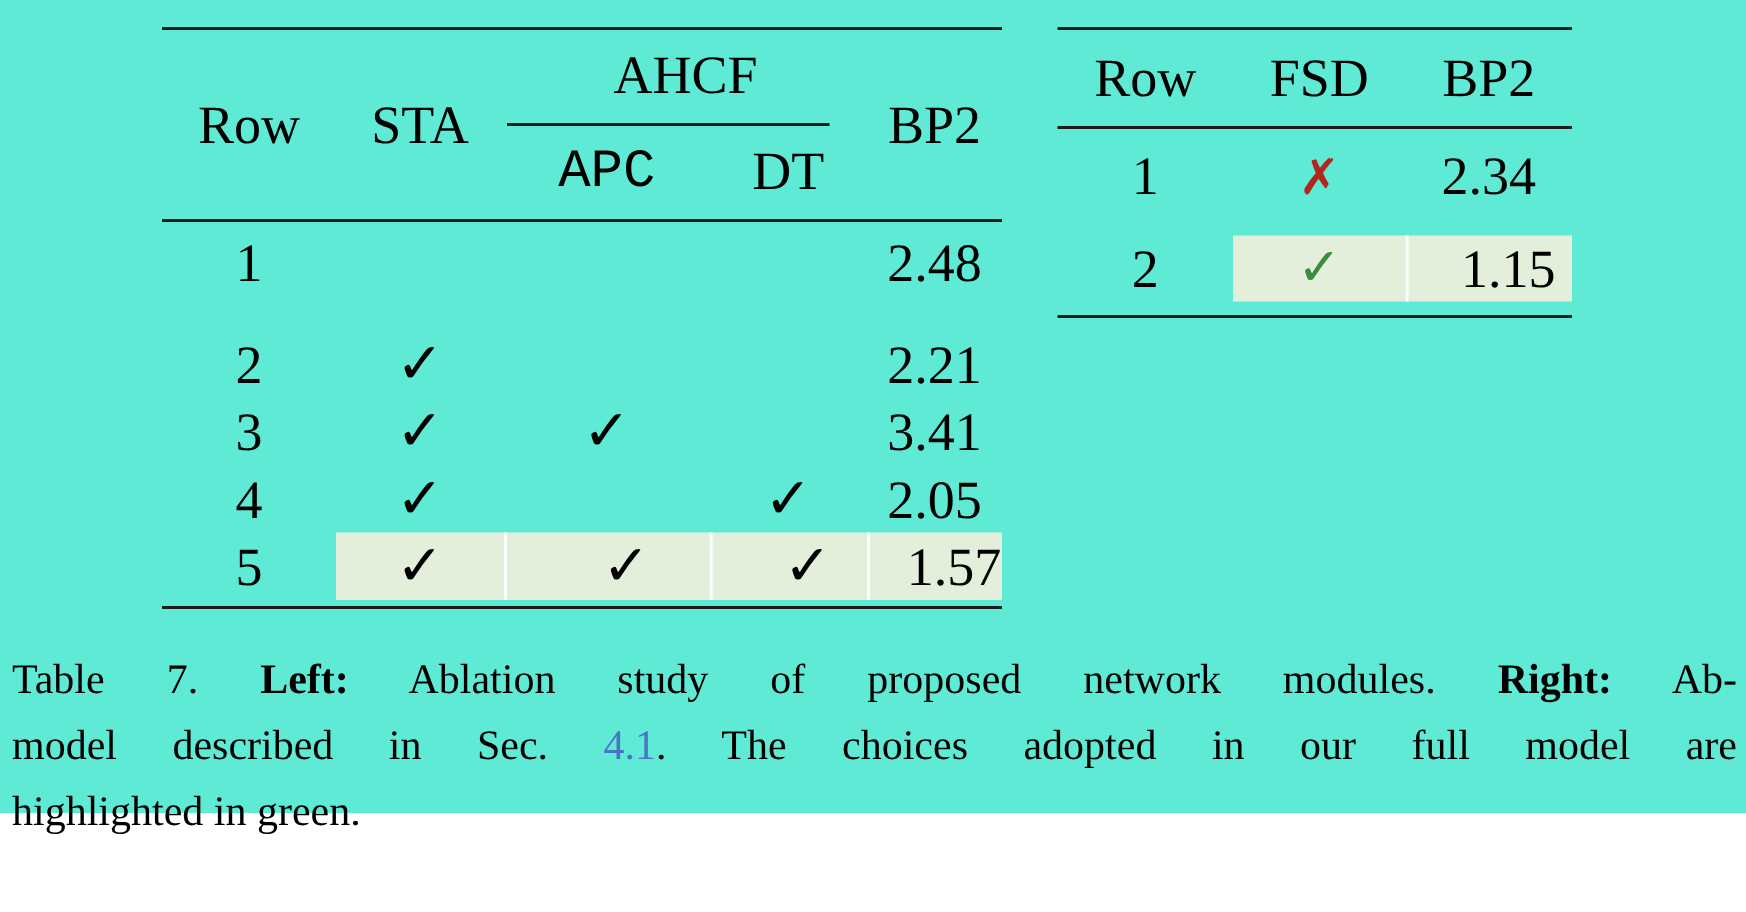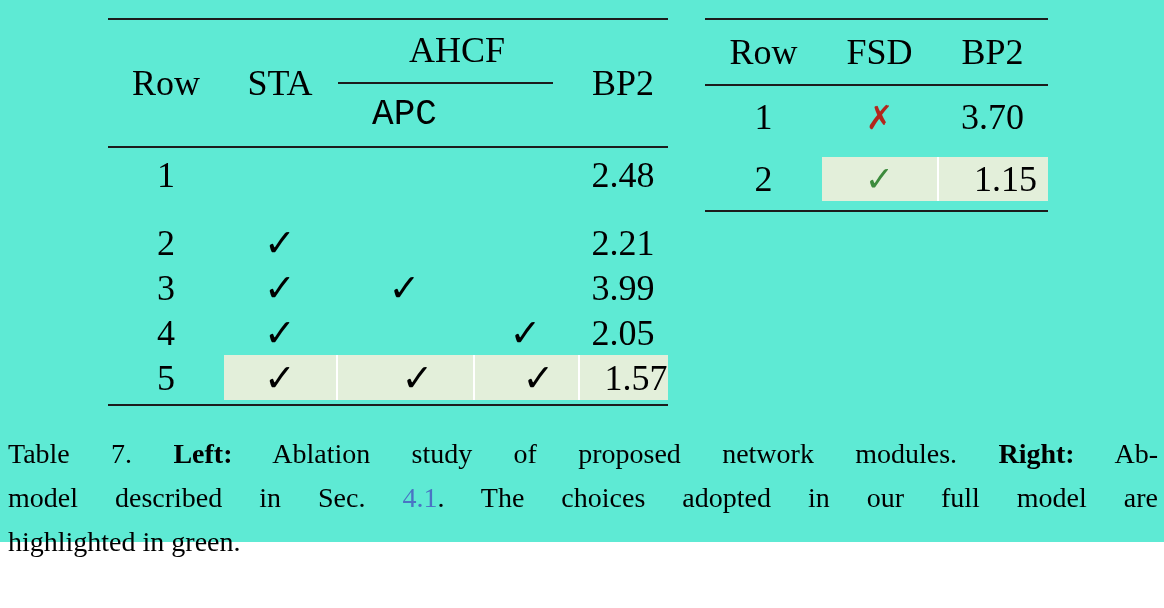--- a/index.html
+++ b/index.html
@@ -56,20 +56,21 @@
 
   <div class="ltable">
     <div class="rule"></div>
 
     <div class="lhead">
       <div class="hcell h-row">Row</div>
       <div class="hcell h-ahcf">AHCF</div>
       <div class="hcell h-sta">STA</div>
       <div class="cmidrule"></div>
       <div class="hcell h-apc">APC</div>
+      <div class="hcell h-dt">DT</div>
       <div class="hcell h-bp2">BP2</div>
     </div>
 
     <div class="rule"></div>
 
     <div class="lbody">
       <div class="lrow first">
         <div class="cell">1</div>
         <div class="cell check"></div>
         <div class="cell check"></div>
@@ -81,21 +82,21 @@
         <div class="cell check">✓</div>
         <div class="cell check"></div>
         <div class="cell check"></div>
         <div class="cell">2.21</div>
       </div>
       <div class="lrow">
         <div class="cell">3</div>
         <div class="cell check">✓</div>
         <div class="cell check">✓</div>
         <div class="cell check"></div>
-        <div class="cell">3.99</div>
+        <div class="cell">3.41</div>
       </div>
       <div class="lrow">
         <div class="cell">4</div>
         <div class="cell check">✓</div>
         <div class="cell check"></div>
         <div class="cell check">✓</div>
         <div class="cell">2.05</div>
       </div>
       <div class="lrow">
         <div class="cell">5</div>
@@ -116,21 +117,21 @@
       <div class="cell">Row</div>
       <div class="cell">FSD</div>
       <div class="cell">BP2</div>
     </div>
 
     <div class="rule"></div>
 
     <div class="rrow rdata">
       <div class="cell">1</div>
       <div class="cell cross">✗</div>
-      <div class="cell">3.70</div>
+      <div class="cell">2.34</div>
     </div>
 
     <div class="rrow rdata">
       <div class="cell">2</div>
       <div class="cell gcheck hl">✓</div>
       <div class="cell hl seam">1.15</div>
     </div>
 
     <div class="rule"></div>
   </div>

